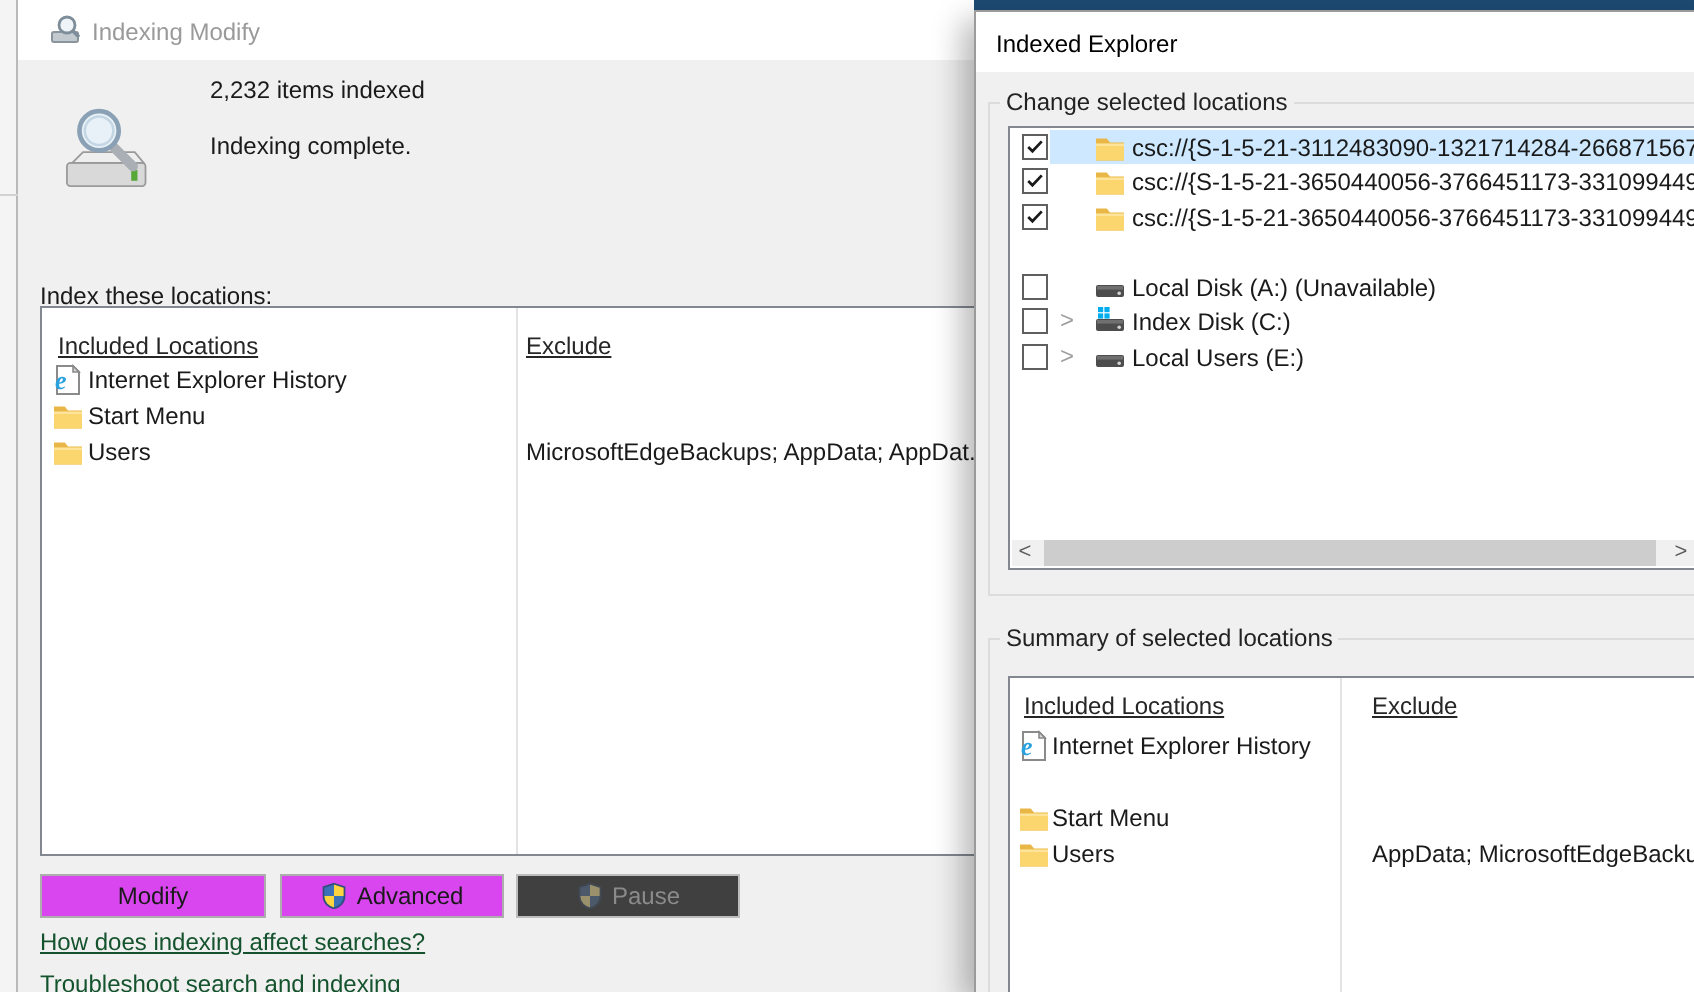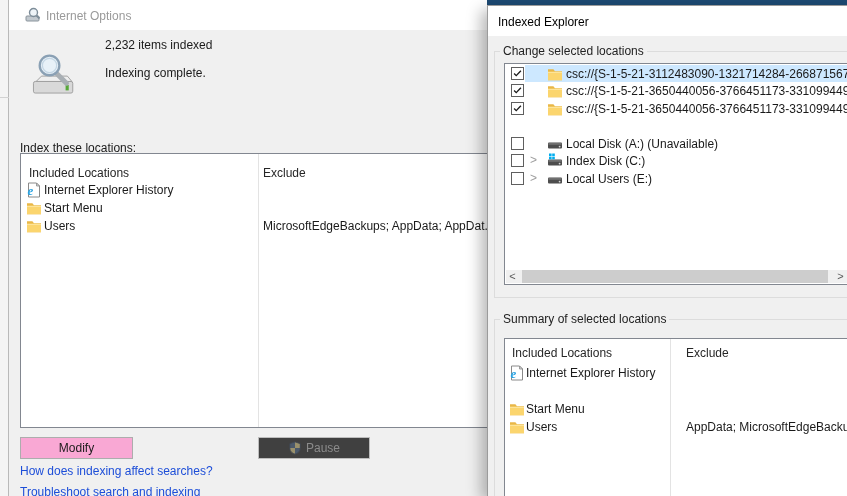--- a/index.html
+++ b/index.html
@@ -18,34 +18,34 @@
   .titlebar .ttext { position:absolute; left:37px; top:9px; color:#9a9a9a; }
 
   .info-items  { position:absolute; left:96px; top:38px; color:#1a1a1a; }
   .info-status { position:absolute; left:96px; top:66px; color:#1a1a1a; }
   .bigicon { position:absolute; left:20px; top:52px; width:50px; height:50px; }
 
   .loclabel { position:absolute; left:11px; top:141px; }
 
   .listbox { position:absolute; left:11px; top:153px; width:470px; height:275px; background:#fff; border:1px solid #828790; }
   .col-divider { position:absolute; top:0; bottom:0; width:1px; background:#e3e3e3; }
-  .lhdr { position:absolute; top:12px; color:#262626; white-space:nowrap; }
+  .lhdr { position:absolute; top:12px; color:#262626; white-space:nowrap;text-decoration:underline; }
   .lrow { position:absolute; left:0; right:0; height:18px; }
   .licon { position:absolute; left:5px; top:1px; width:16px; height:16px; }
   .licon svg { width:16px; height:16px; }
   .llabel { position:absolute; left:23px; top:2px; white-space:nowrap; }
   .lexclude { position:absolute; top:2px; white-space:nowrap; }
 
-  .btn { position:absolute; top:437px; height:22px; background:#f9a8d4; border:1px solid #adadad;
+  .btn { position:absolute; top:437px; height:22px; background:#d946ef; border:1px solid #adadad;
          display:flex; align-items:center; justify-content:center; gap:4px; cursor:default; }
   .btn svg { width:14px; height:14px; }
   .btn.disabled { background:#404040; border-color:#bdbdbd; color:#8b8b8b; }
   .btn.disabled svg { filter:grayscale(55%) opacity(.55); }
 
-  .hlink { position:absolute; left:11px; color:#1d4ed8; white-space:nowrap; cursor:pointer; }
+  .hlink { position:absolute; left:11px; color:#14532d; text-decoration:underline; white-space:nowrap; cursor:pointer; }
 
   
   .top-strip { position:absolute; left:487px; top:0; right:0; height:6px; }
 
   
   .dlg-right { position:absolute; left:487px; top:5px; width:368px; height:491px; background:#f0f0f0;
                border-left:1px solid #9b9b9b; border-top:1px solid #9b9b9b;
                box-shadow:-6px 5px 14px rgba(0,0,0,.28); }
   .titlebar2 { position:absolute; left:0; top:0; width:100%; height:30px; background:#ffffff; }
   .titlebar2 .ttext2 { position:absolute; left:10px; top:9px; color:#000; }
@@ -138,21 +138,21 @@
     <div class="hline"></div>
   </div>
 
   <div class="dlg-left">
     <div class="titlebar">
       <span class="ticon">
         <svg width="16" height="16">
             <use href="#icon-search-drive-small"></use>
           </svg>
       </span>
-      <span class="ttext">Internet Options</span>
+      <span class="ttext">Indexing Modify</span>
     </div>
 
     <div class="bigicon">
       <svg width="50" height="50">
           <use href="#icon-search-drive"></use>
         </svg>
     </div>
     <div class="info-items">2,232 items indexed</div>
     <div class="info-status">Indexing complete.</div>
 
@@ -179,20 +179,26 @@
         <span class="licon"><svg>
               <use href="#icon-folder"></use>
             </svg></span>
         <span class="llabel">Users</span>
         <span class="lexclude" style="left:242px">MicrosoftEdgeBackups; AppData; AppDat...</span>
       </div>
     </div>
 
     <div class="btn" style="left:11px; width:113px">
       <span>Modify</span>
+    </div>
+    <div class="btn" style="left:131px; width:112px">
+      <svg>
+          <use href="#icon-shield"></use>
+        </svg>
+      <span>Advanced</span>
     </div>
     <div class="btn disabled" style="left:249px; width:112px">
       <svg>
           <use href="#icon-shield"></use>
         </svg>
       <span>Pause</span>
     </div>
 
     <a class="hlink" style="top:464px">How does indexing affect searches?</a>
     <a class="hlink" style="top:485px">Troubleshoot search and indexing</a>

